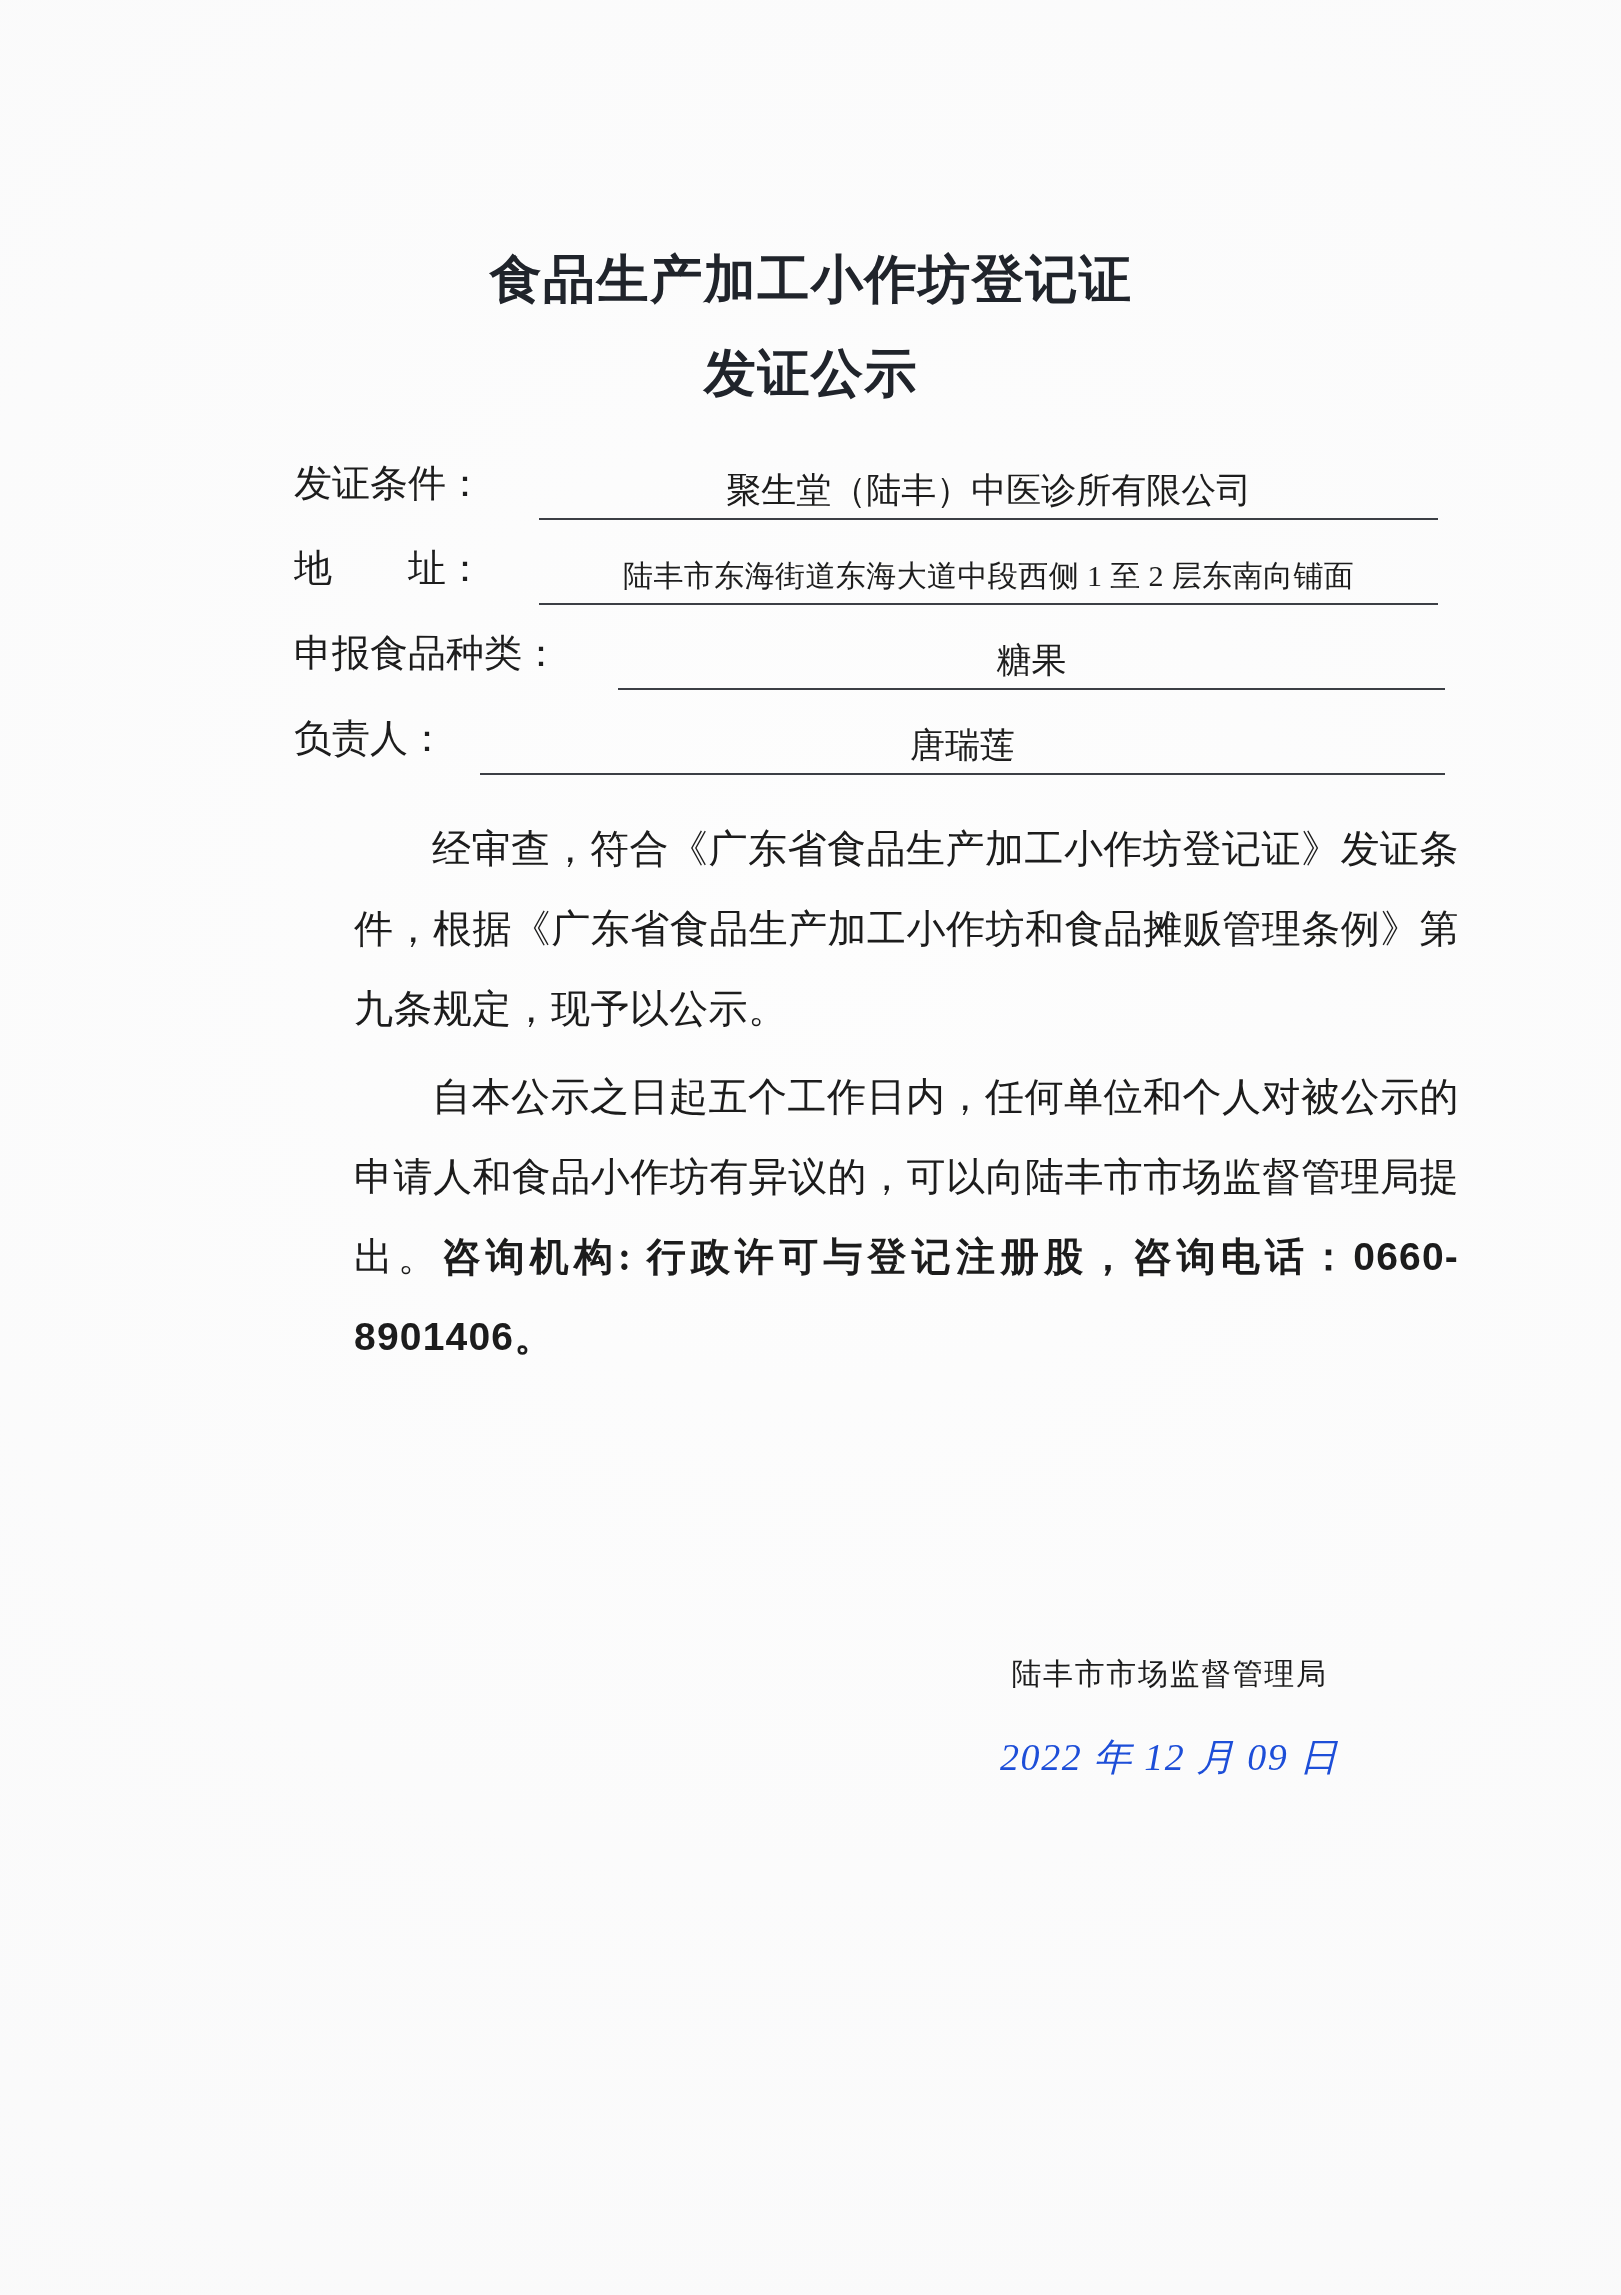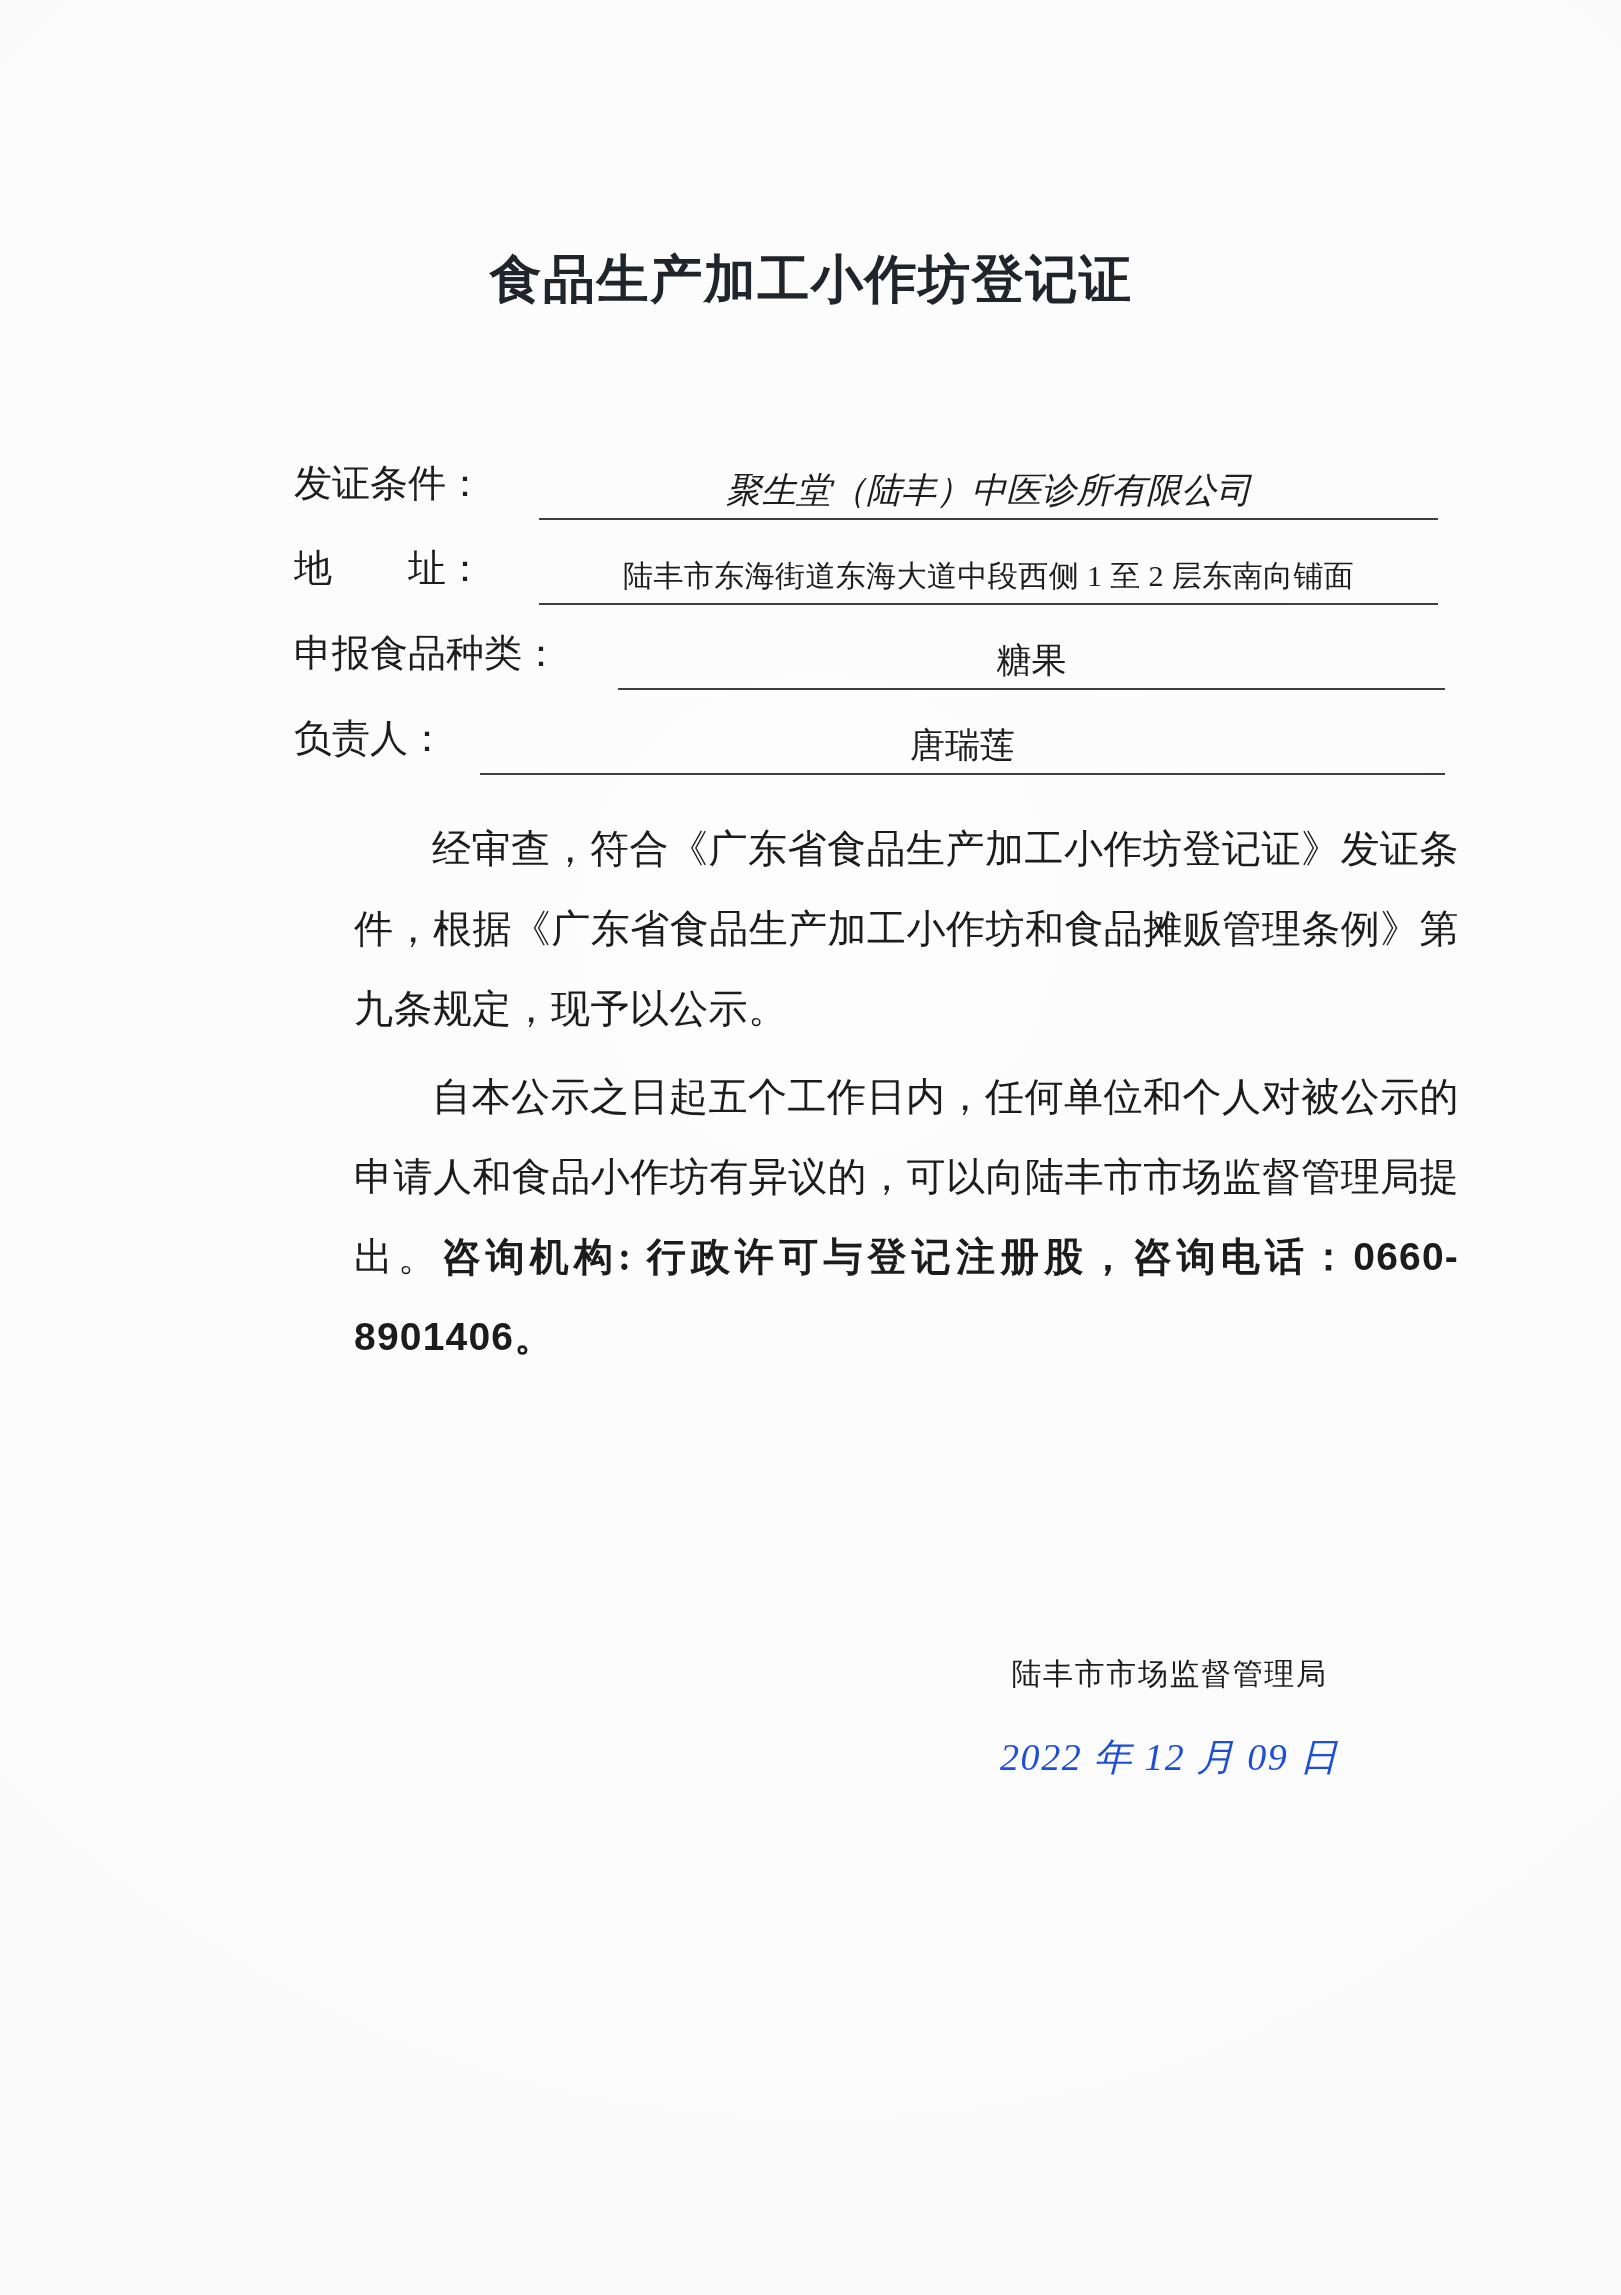--- a/index.html
+++ b/index.html
@@ -81,21 +81,21 @@
     color: #1d1d1d;
     white-space: nowrap;
   }
   .field-value.small {
     font-size: 30px;
     letter-spacing: 0.4px;
   }
 
   
   .r1 .field-rule { left: 245px; right: -16.3px; }
-  .r1 .field-value { left: 245px; right: -16.3px; font-style: italic; }
+  .r1 .field-value { left: 245px; right: -16.3px; }
 
   .r2 .field-rule { left: 245px; right: -16.3px; }
   .r2 .field-value { left: 245px; right: -16.3px; }
 
   .r3 .field-rule { left: 186px; right: -23px; }
   .r3 .field-value { left: 186px; right: -23px; }
 
   .r4 .field-rule { left: 324px; right: -23px; }
   .r4 .field-value { left: 324px; right: -23px; }
 
@@ -157,20 +157,21 @@
   }
 </style>
 </head>
 <body>
 
 <div class="page">
   <div class="paper-tint"></div>
 
   <div class="title-block">
     <div class="title-line">食品生产加工小作坊登记证</div>
+    <div class="title-line second">发证公示</div>
   </div>
 
   <div class="fields">
 
     <div class="field-row r1">
       <div class="field-label">发证条件：</div>
       <div class="field-value">聚生堂（陆丰）中医诊所有限公司</div>
       <div class="field-rule"></div>
     </div>
 

